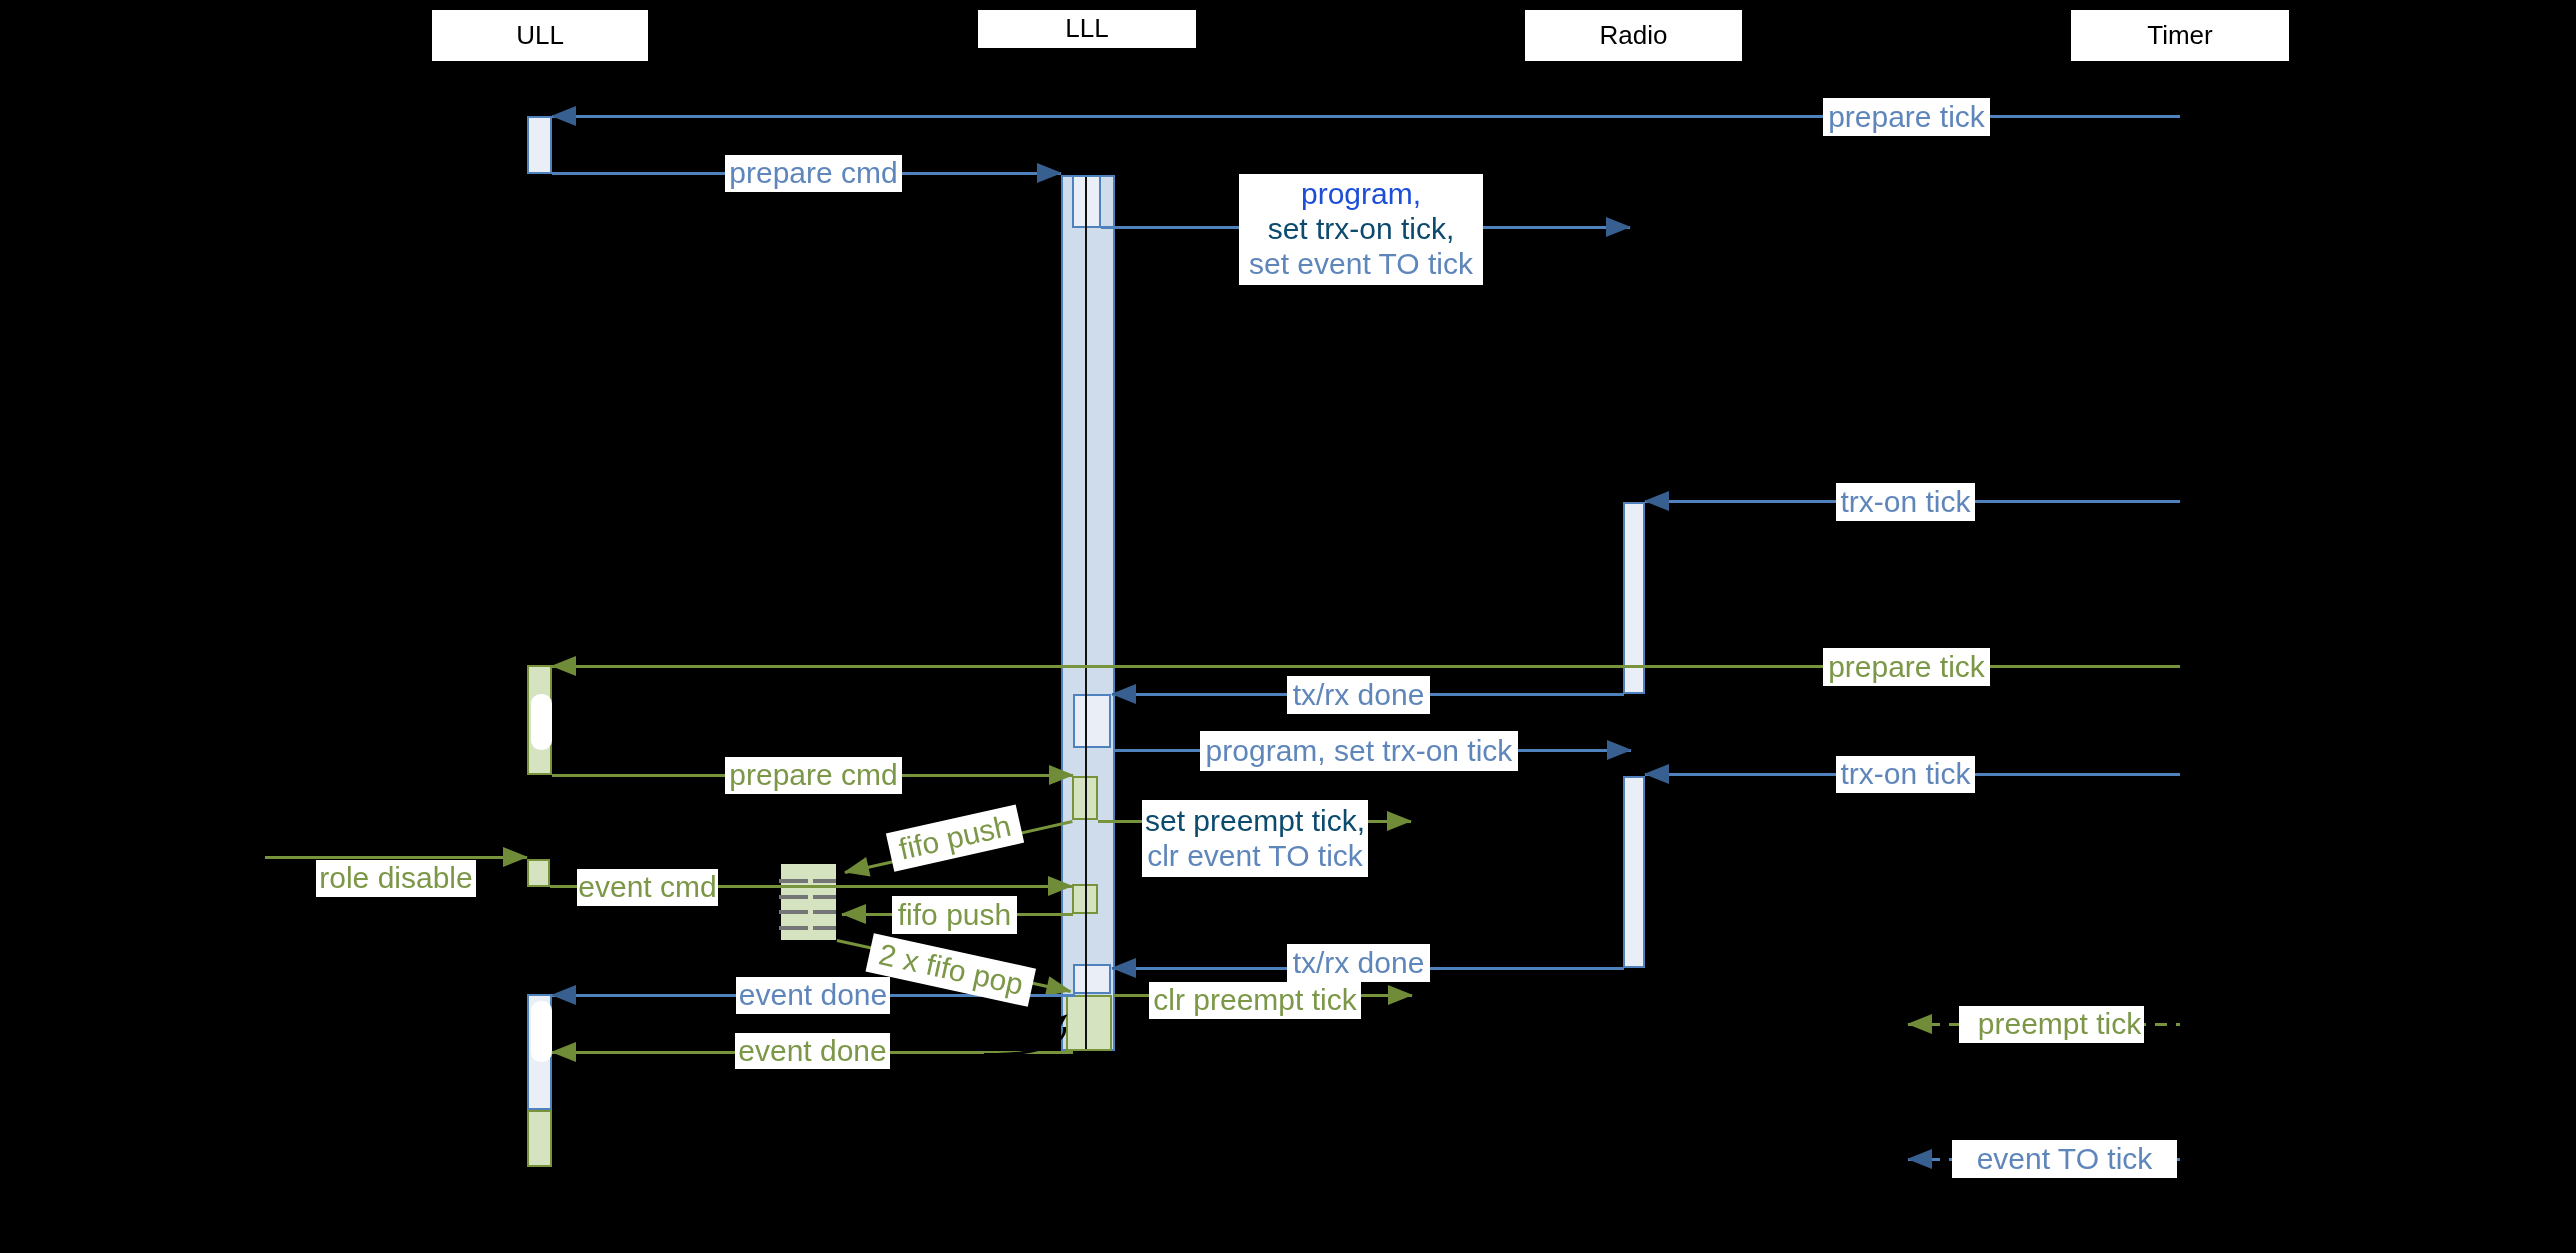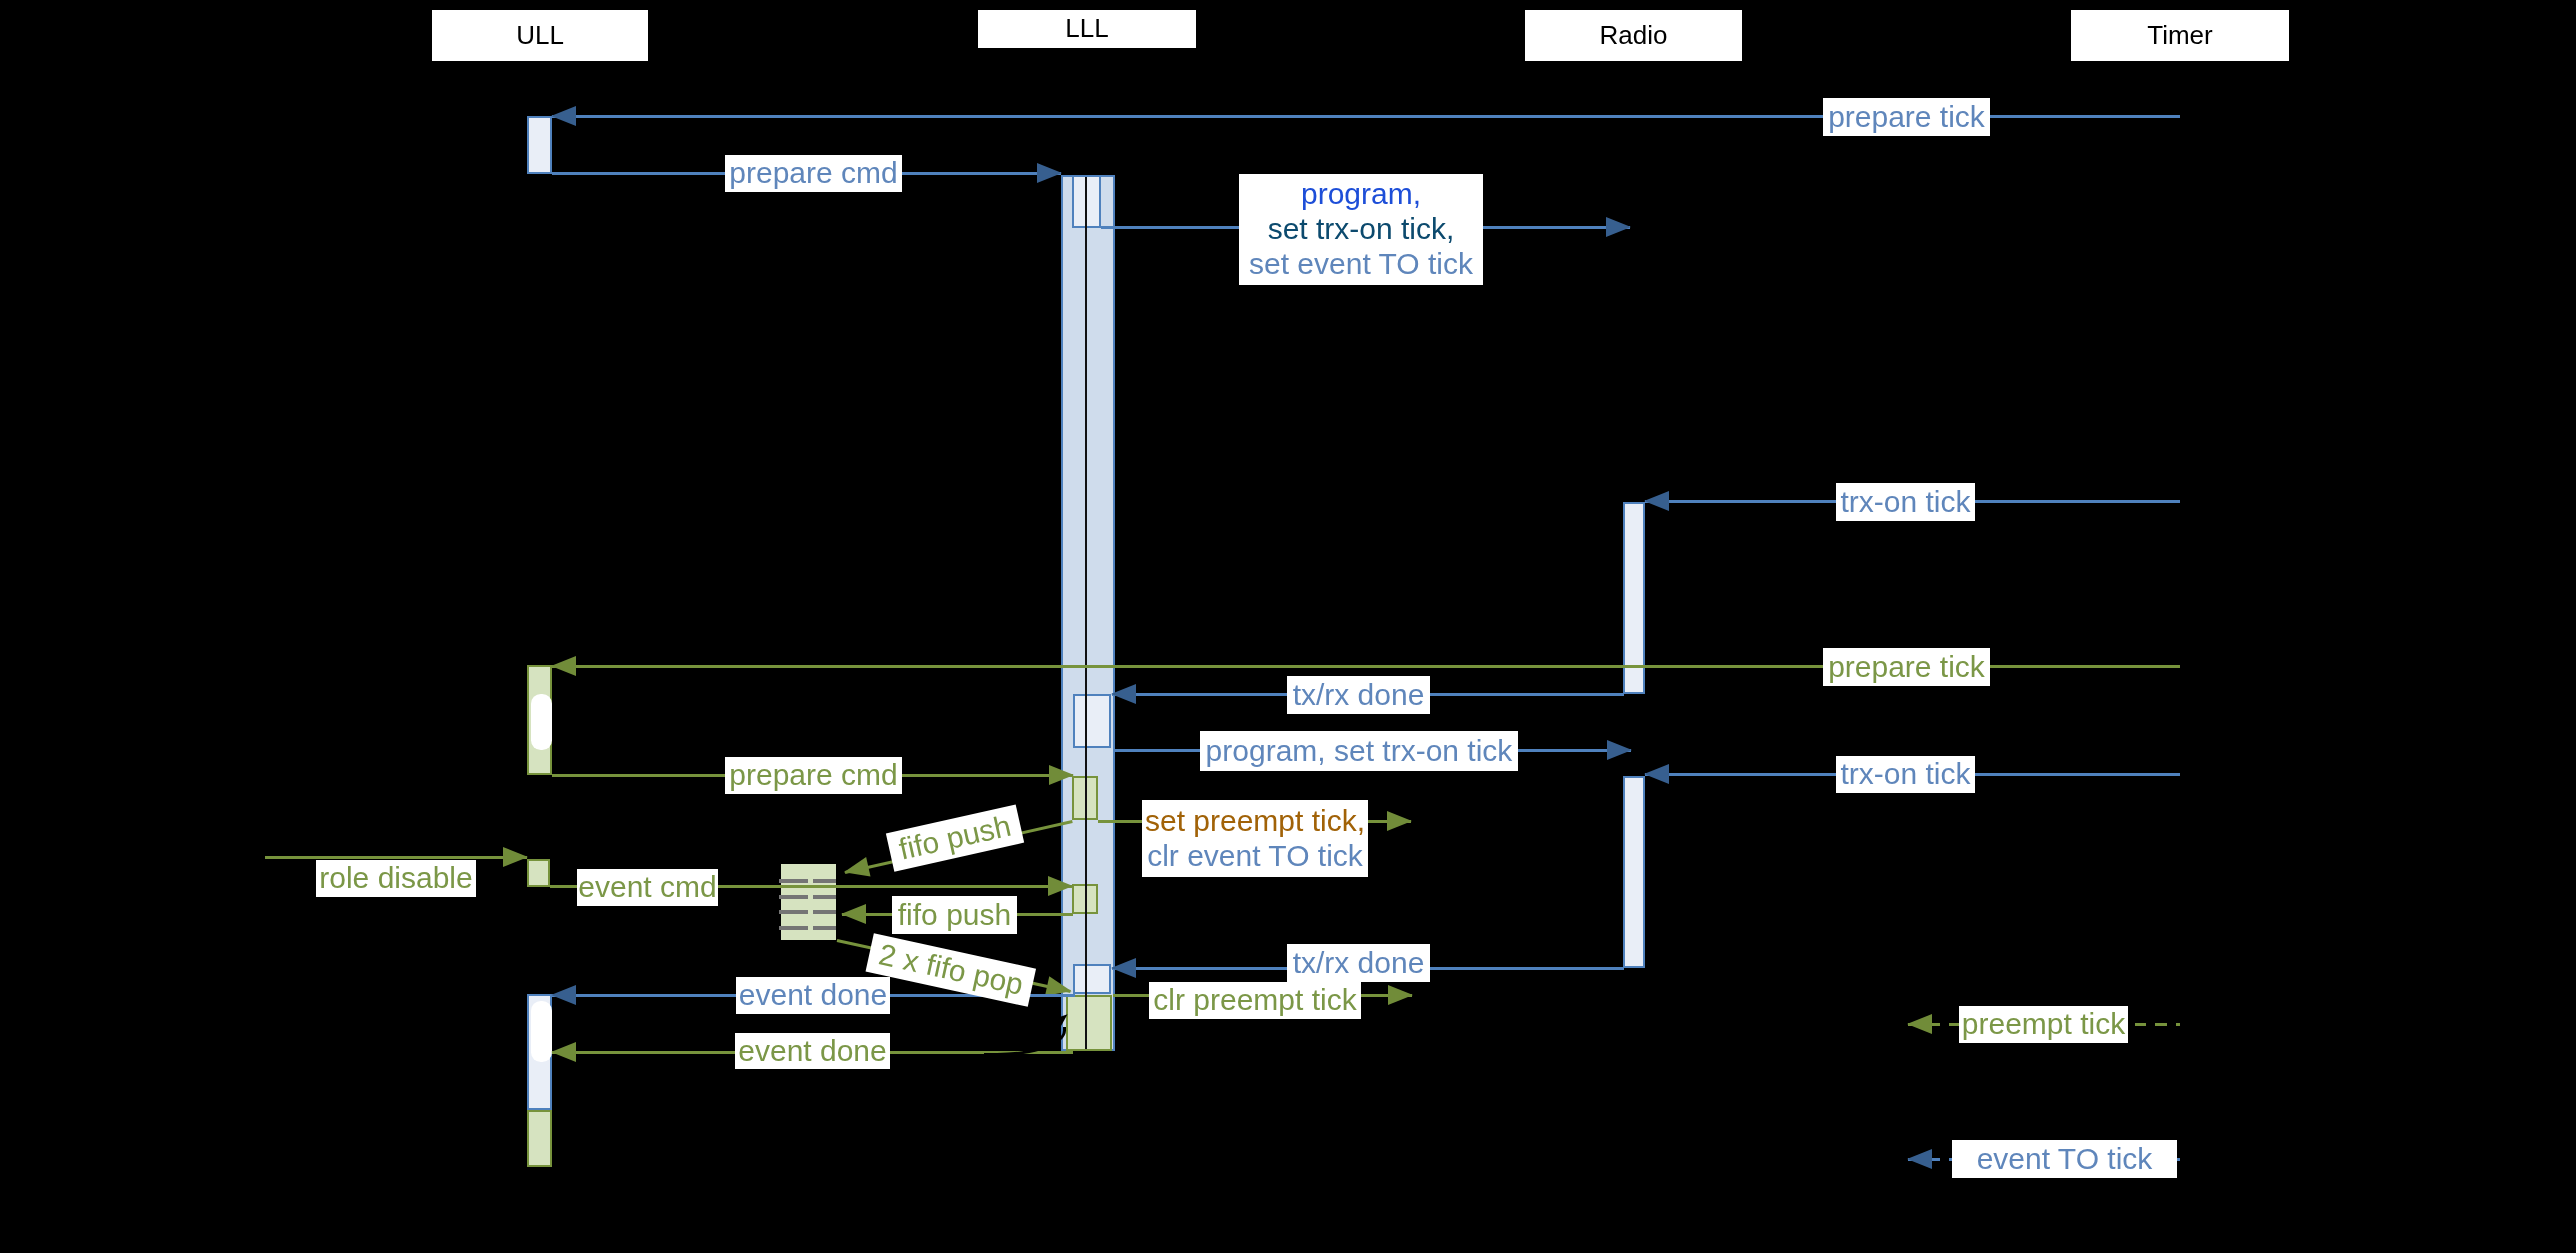--- a/index.html
+++ b/index.html
@@ -165,28 +165,28 @@
       <div style="color: #0c4a6e;">set trx-on tick,</div>
       <div style="color: rgb(95, 134, 187);">set event TO tick</div>
     </div>
     <div class="mlabel" style="left: 1836px; top: 483px; width: 139px; height: 38px; position: absolute; color: rgb(95, 134, 187);">trx-on tick</div>
     <div class="mlabel" style="left: 1823px; top: 648px; width: 167px; height: 38px; position: absolute; color: rgb(123, 151, 71);">prepare tick</div>
     <div class="mlabel" style="left: 1287px; top: 676px; width: 143px; height: 38px; position: absolute; color: rgb(95, 134, 187);">tx/rx done</div>
     <div class="mlabel" style="left: 1200px; top: 731px; width: 318px; height: 40px; position: absolute; color: rgb(95, 134, 187);">program, set trx-on tick</div>
     <div class="mlabel" style="left: 1836px; top: 756px; width: 139px; height: 37px; position: absolute; color: rgb(95, 134, 187);">trx-on tick</div>
     <div class="mlabel" style="left: 725px; top: 757px; width: 177px; height: 37px; position: absolute; color: rgb(123, 151, 71);">prepare cmd</div>
     <div class="mlabel" style="left: 1142px; top: 800px; width: 226px; height: 77px; position: absolute;">
-      <div style="color: #a16207;">set preempt tick,</div>
+      <div style="color: #0c4a6e;">set preempt tick,</div>
       <div style="color: rgb(95, 134, 187);">clr event TO tick</div>
     </div>
     <div class="mlabel" style="left: 316px; top: 840px; width: 160px; height: 37px; position: absolute; color: rgb(123, 151, 71); margin-top: 20px;">role disable</div>
     <div class="mlabel" style="left: 577px; top: 869px; width: 141px; height: 37px; position: absolute; color: rgb(123, 151, 71);">event cmd</div>
     <div class="mlabel rot" style="left: 955px; top: 838px; position: absolute; transform: translate(-50%, -50%) rotate(-12.6deg); color: rgb(123, 151, 71);">fifo push</div>
     <div class="mlabel" style="left: 892px; top: 896px; width: 125px; height: 38px; position: absolute; color: rgb(123, 151, 71);">fifo push</div>
     <div class="mlabel rot" style="left: 951px; top: 970px; position: absolute; transform: translate(-50%, -50%) rotate(12.3deg); color: rgb(123, 151, 71);">2 x fifo pop</div>
     <div class="mlabel" style="left: 1287px; top: 944px; width: 143px; height: 38px; position: absolute; color: rgb(95, 134, 187);">tx/rx done</div>
     <div class="mlabel" style="left: 736px; top: 977px; width: 154px; height: 37px; position: absolute; color: rgb(95, 134, 187);">event done</div>
     <div class="mlabel" style="left: 1149px; top: 982px; width: 212px; height: 37px; position: absolute; color: rgb(123, 151, 71);">clr preempt tick</div>
     <div class="mlabel" style="left: 735px; top: 1033px; width: 155px; height: 36px; position: absolute; color: rgb(123, 151, 71);">event done</div>
-    <div class="mlabel" style="left: 1959px; top: 1006px; width: 169px; height: 37px; position: absolute; color: rgb(123, 151, 71);">preempt tick</div>
+    <div class="mlabel" style="left: 1959px; top: 1006px; width: 169px; height: 37px; position: absolute; color: rgb(123, 151, 71); padding-left: 16px;">preempt tick</div>
     <div class="mlabel" style="left: 1952px; top: 1140px; width: 225px; height: 38px; position: absolute; color: rgb(95, 134, 187);">event TO tick</div>
   </div>
 
 
 </body></html>

